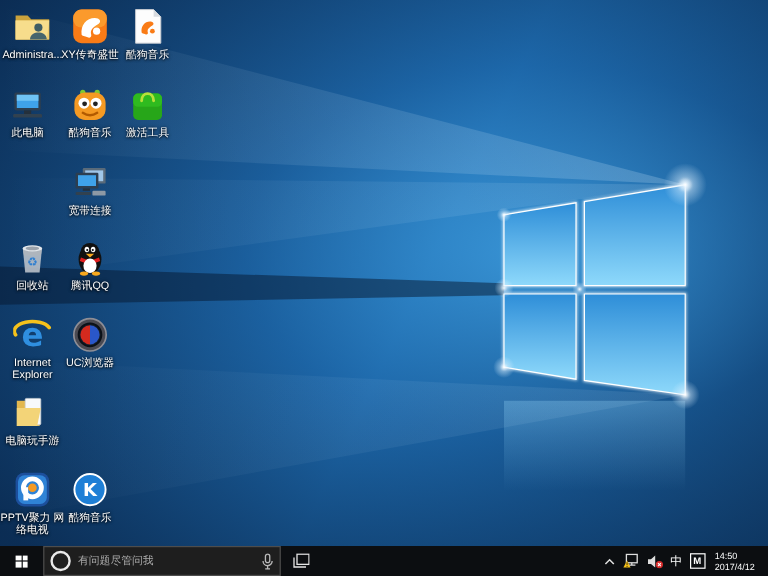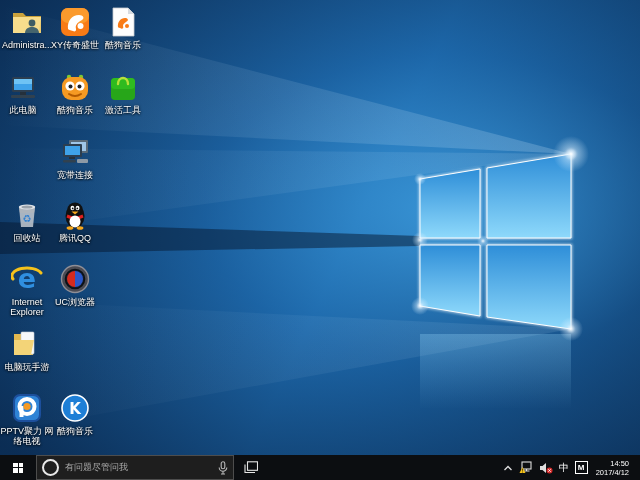--- a/index.html
+++ b/index.html
@@ -26,21 +26,21 @@
   .winlogo span{background:#fff;}
   #search-box{width:198px;background:#1e1e1e;border:1px solid #4d4d4d;box-sizing:border-box;display:flex;align-items:center;padding:0 5px;}
   #cortana-ring{width:13px;height:13px;border:2px solid #e9e9e9;border-radius:50%;flex:none;}
   #search-text{flex:1;margin-left:6px;font-size:9px;color:#a9a9a9;white-space:nowrap;overflow:hidden;}
   #task-view{width:34px;display:flex;align-items:center;justify-content:center;}
   #tray{margin-left:auto;display:flex;align-items:center;}
   .tray-item{display:flex;align-items:center;justify-content:center;height:25px;padding:0 3px;}
   #ime-mode{color:#fff;font-size:10px;font-family:"DejaVu Sans",sans-serif;}
   #ime-lang{width:11px;height:11px;border:1px solid #fff;display:flex;align-items:center;justify-content:center;
     color:#fff;font-size:8px;font-weight:bold;line-height:1;}
-  #clock{display:flex;flex-direction:column;align-items:flex-end;justify-content:center;padding:0 6px 0 5px;color:#fff;
+  #clock{display:flex;flex-direction:column;justify-content:center;padding:0 6px 0 5px;color:#fff;
     font-size:7.5px;line-height:9px;}
   #show-desktop{width:4px;border-left:1px solid #3a3d42;}
 </style>
 </head>
 <body>
 
 <div id="screen">
 
   <div id="wallpaper">
     <svg width="640" height="455" viewBox="0 0 640 455">

